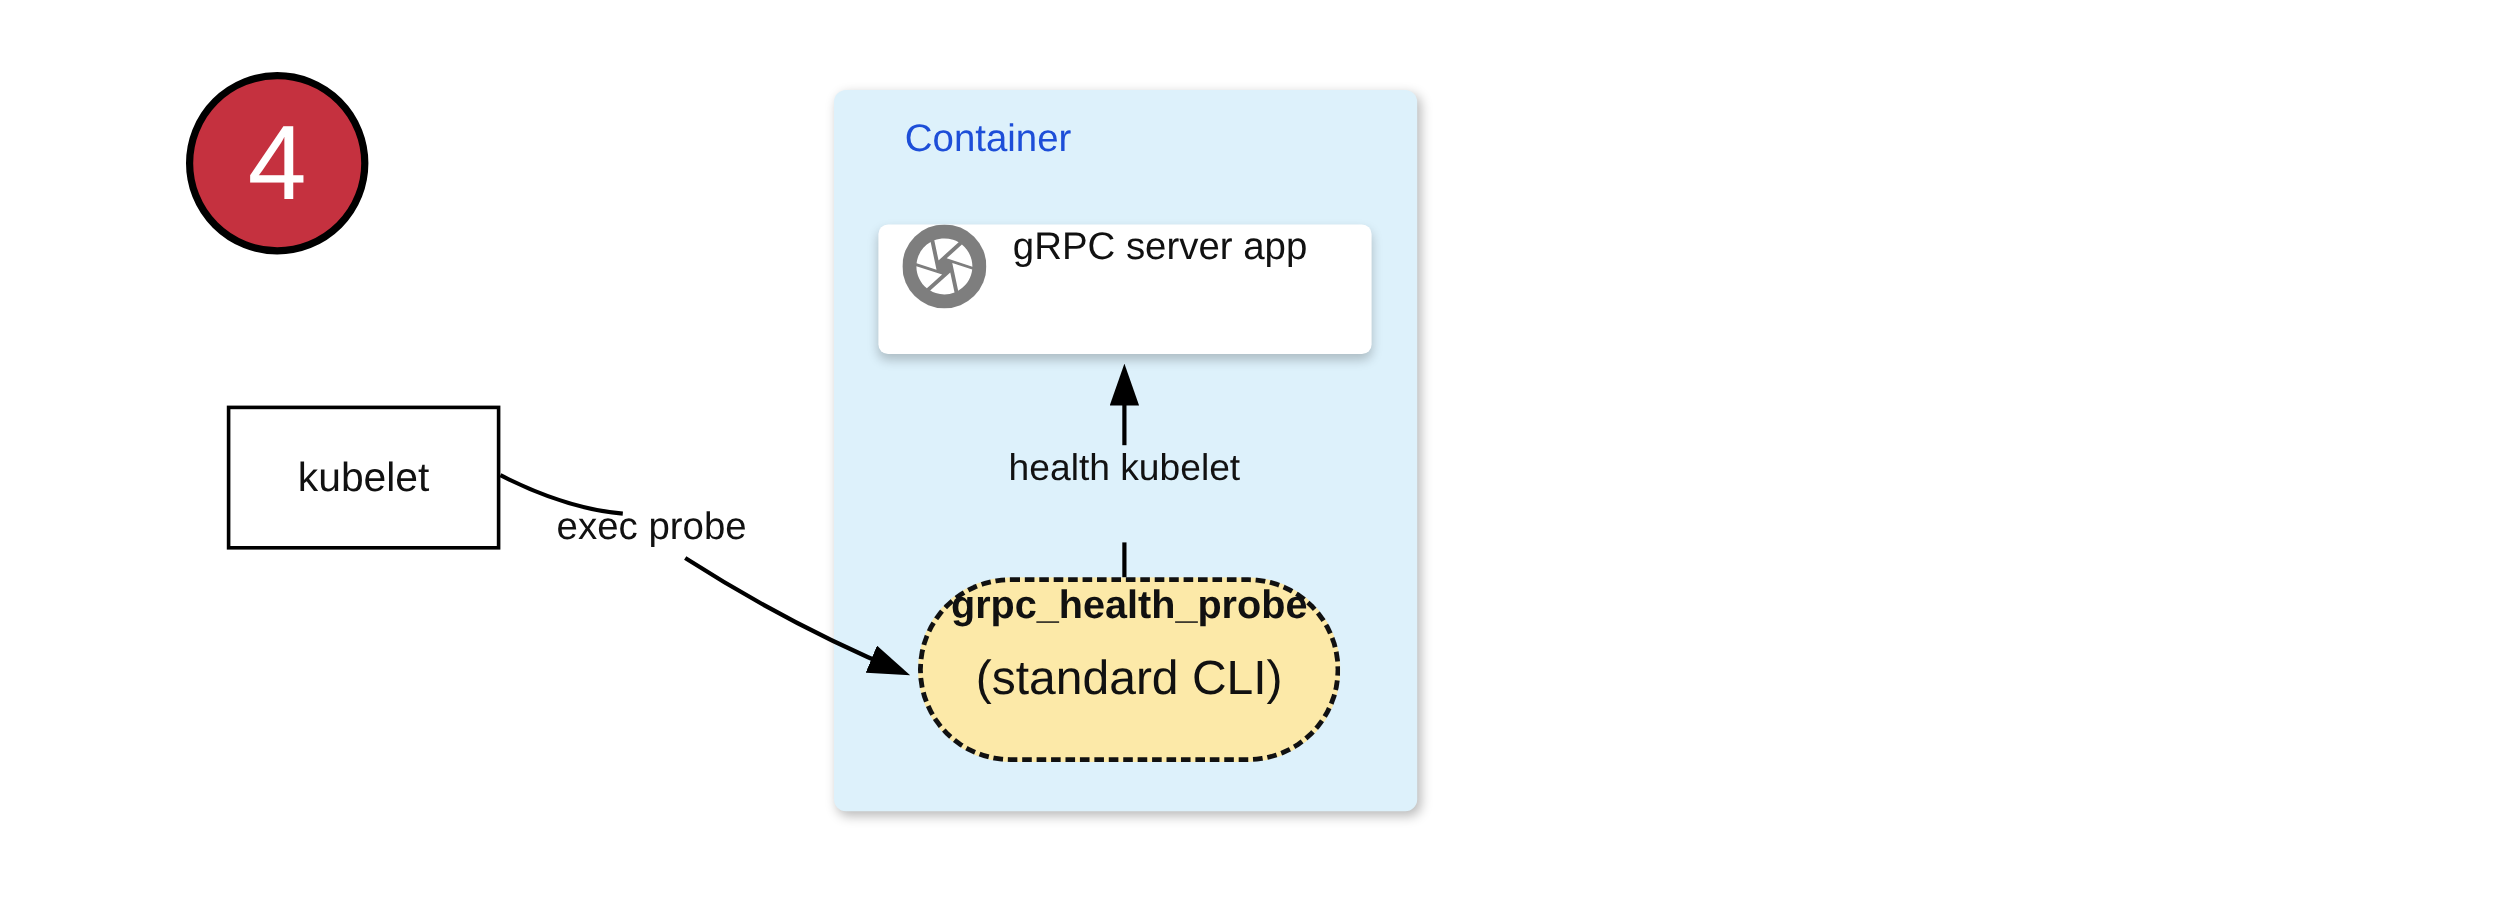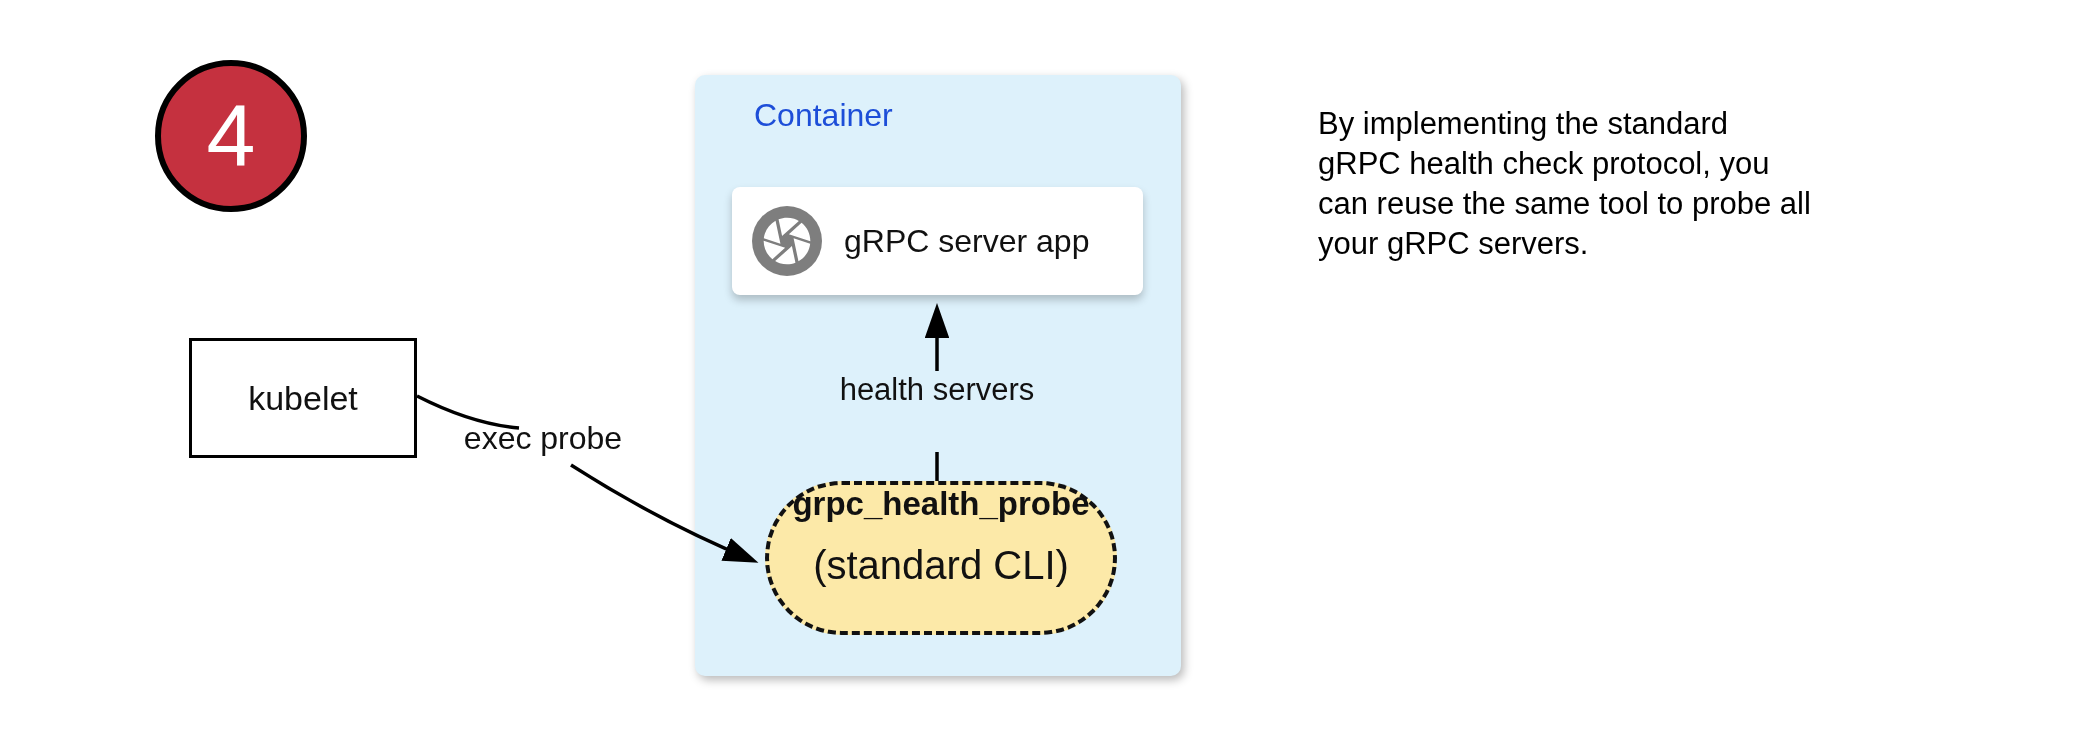--- a/index.html
+++ b/index.html
@@ -35,21 +35,21 @@
     box-shadow:3px 4px 10px rgba(0,0,0,0.28);
   }
   .container-title{
     position:absolute;left:43px;top:20px;font-size:32px;line-height:40px;color:#1d4ed8;margin-left:16px;
   }
 
   
   .server-card{
     position:absolute;left:37px;top:112px;width:411px;height:108px;background:#ffffff;
     border-radius:8px;box-shadow:0 5px 9px rgba(0,0,0,0.22);
-    display:flex;align-items:center;padding-left:20px;box-sizing:border-box;gap:22px;
+    display:flex;padding-left:20px;box-sizing:border-box;gap:22px;
   }
   .server-card .label{font-size:32px;}
 
   
   .pill{
     position:absolute;left:70px;top:406px;width:352px;height:154px;background:#fce9a8;
     border:4px dashed #111;border-radius:78px;box-sizing:border-box;
     display:flex;flex-direction:column;align-items:center;gap:2px;
   }
   .pill-title{font-size:33px;font-weight:bold;line-height:37px;}
@@ -113,23 +113,17 @@
 
     <path d="M 937 481 L 937 452" fill="none" stroke="#000" stroke-width="3.5"></path>
     <path d="M 937 371 L 937 310" fill="none" stroke="#000" stroke-width="3.5" marker-end="url(#ah)"></path>
   </svg>
 
   <div class="abs exec-label">
     <b>exec</b><span> probe</span>
   </div>
 
   <div class="abs protocol-label">
-    <div>health servers</div>
+    <div>health kubelet</div>
   </div>
 
-  <div class="abs note">
-    <div>By implementing the standard</div>
-    <div>gRPC health check protocol, you</div>
-    <div>can reuse the same tool to probe all</div>
-    <div>your gRPC servers.</div>
-  </div>
 
 </div>
 
 </body></html>

